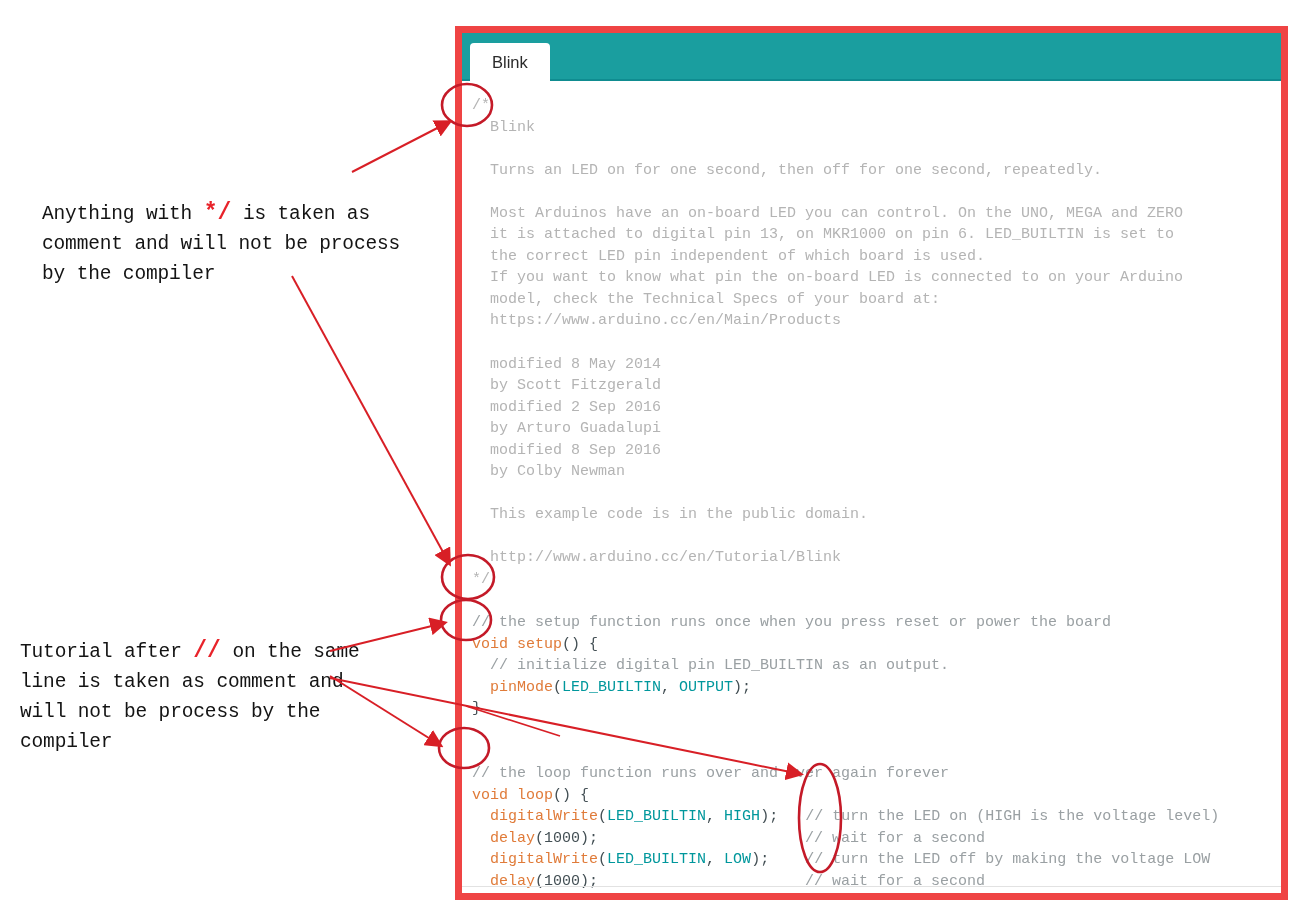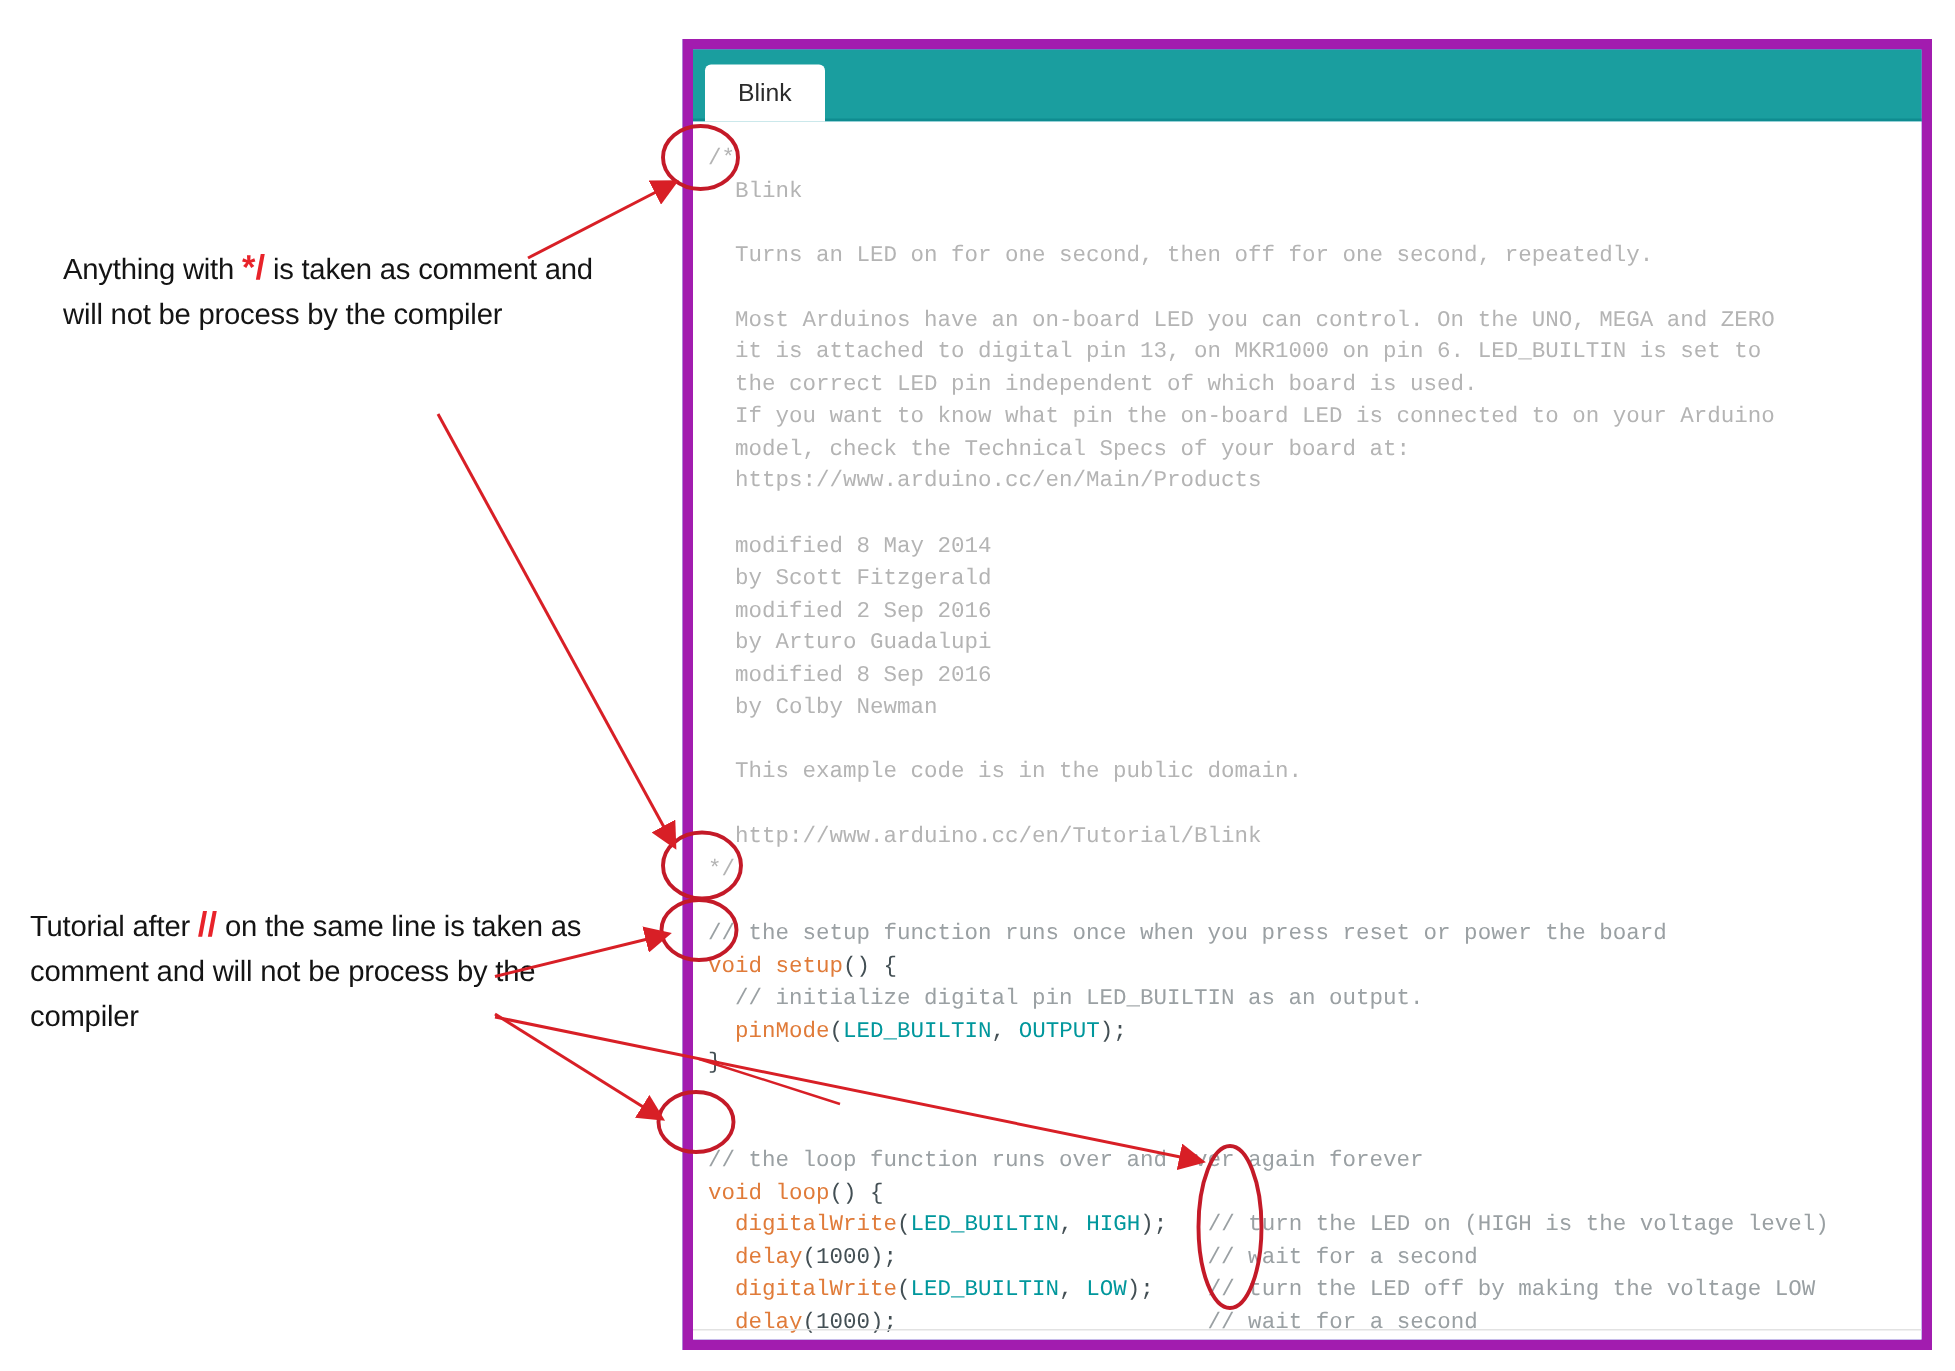--- a/index.html
+++ b/index.html
@@ -13,44 +13,45 @@
     height: 914px;
     position: relative;
     overflow: hidden;
     font-family: "Liberation Sans", sans-serif;
     color: #000000;
   }
 
   
   .callout {
     position: absolute;
-    font-family: Liberation Sans, sans-serif;
+    font-family: Liberation Mono, monospace;
     font-size: 19.5px;
     line-height: 30px;
     color: #141414;
     letter-spacing: -0.15px;
+    margin-top: 35px;
   }
   .callout .sym {
     color: #e8232a;
     font-weight: bold;
     font-size: 23px;
     letter-spacing: 0;
   }
   #callout-1 { left: 42px; top: 163px; width: 380px; }
   #callout-2 { left: 20px; top: 601px; width: 380px; }
 
   
   .ide-window {
     position: absolute;
     left: 455px;
     top: 26px;
     width: 833px;
     height: 874px;
-    background: #7dd3fc;
-    border: 7px solid #a21caf;
+    background: #14b8a6;
+    border: 7px solid #ef4444;
     box-sizing: border-box;
   }
   .ide-toolbar {
     position: absolute;
     left: 0; top: 0;
     width: 100%;
     height: 48px;
     background: #1a9e9f;
     box-shadow: inset 0 -2px 0 #0f8c90;
   }

